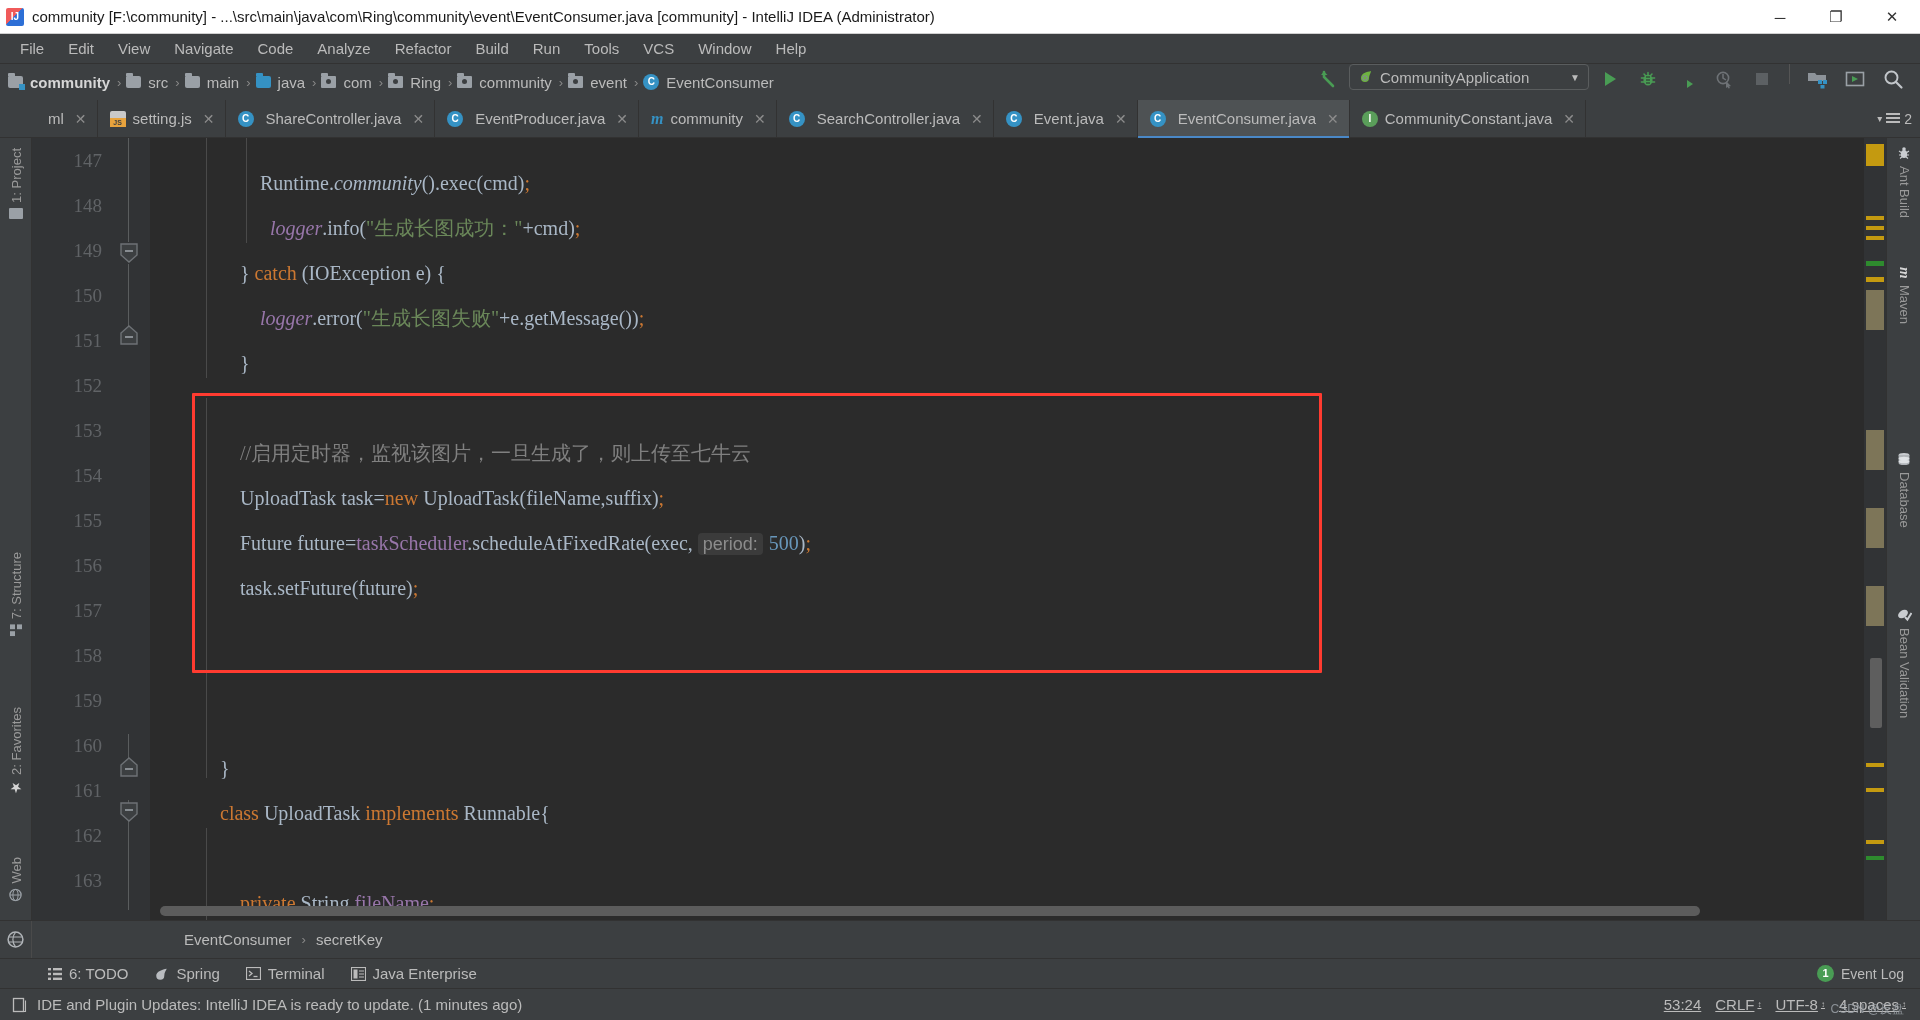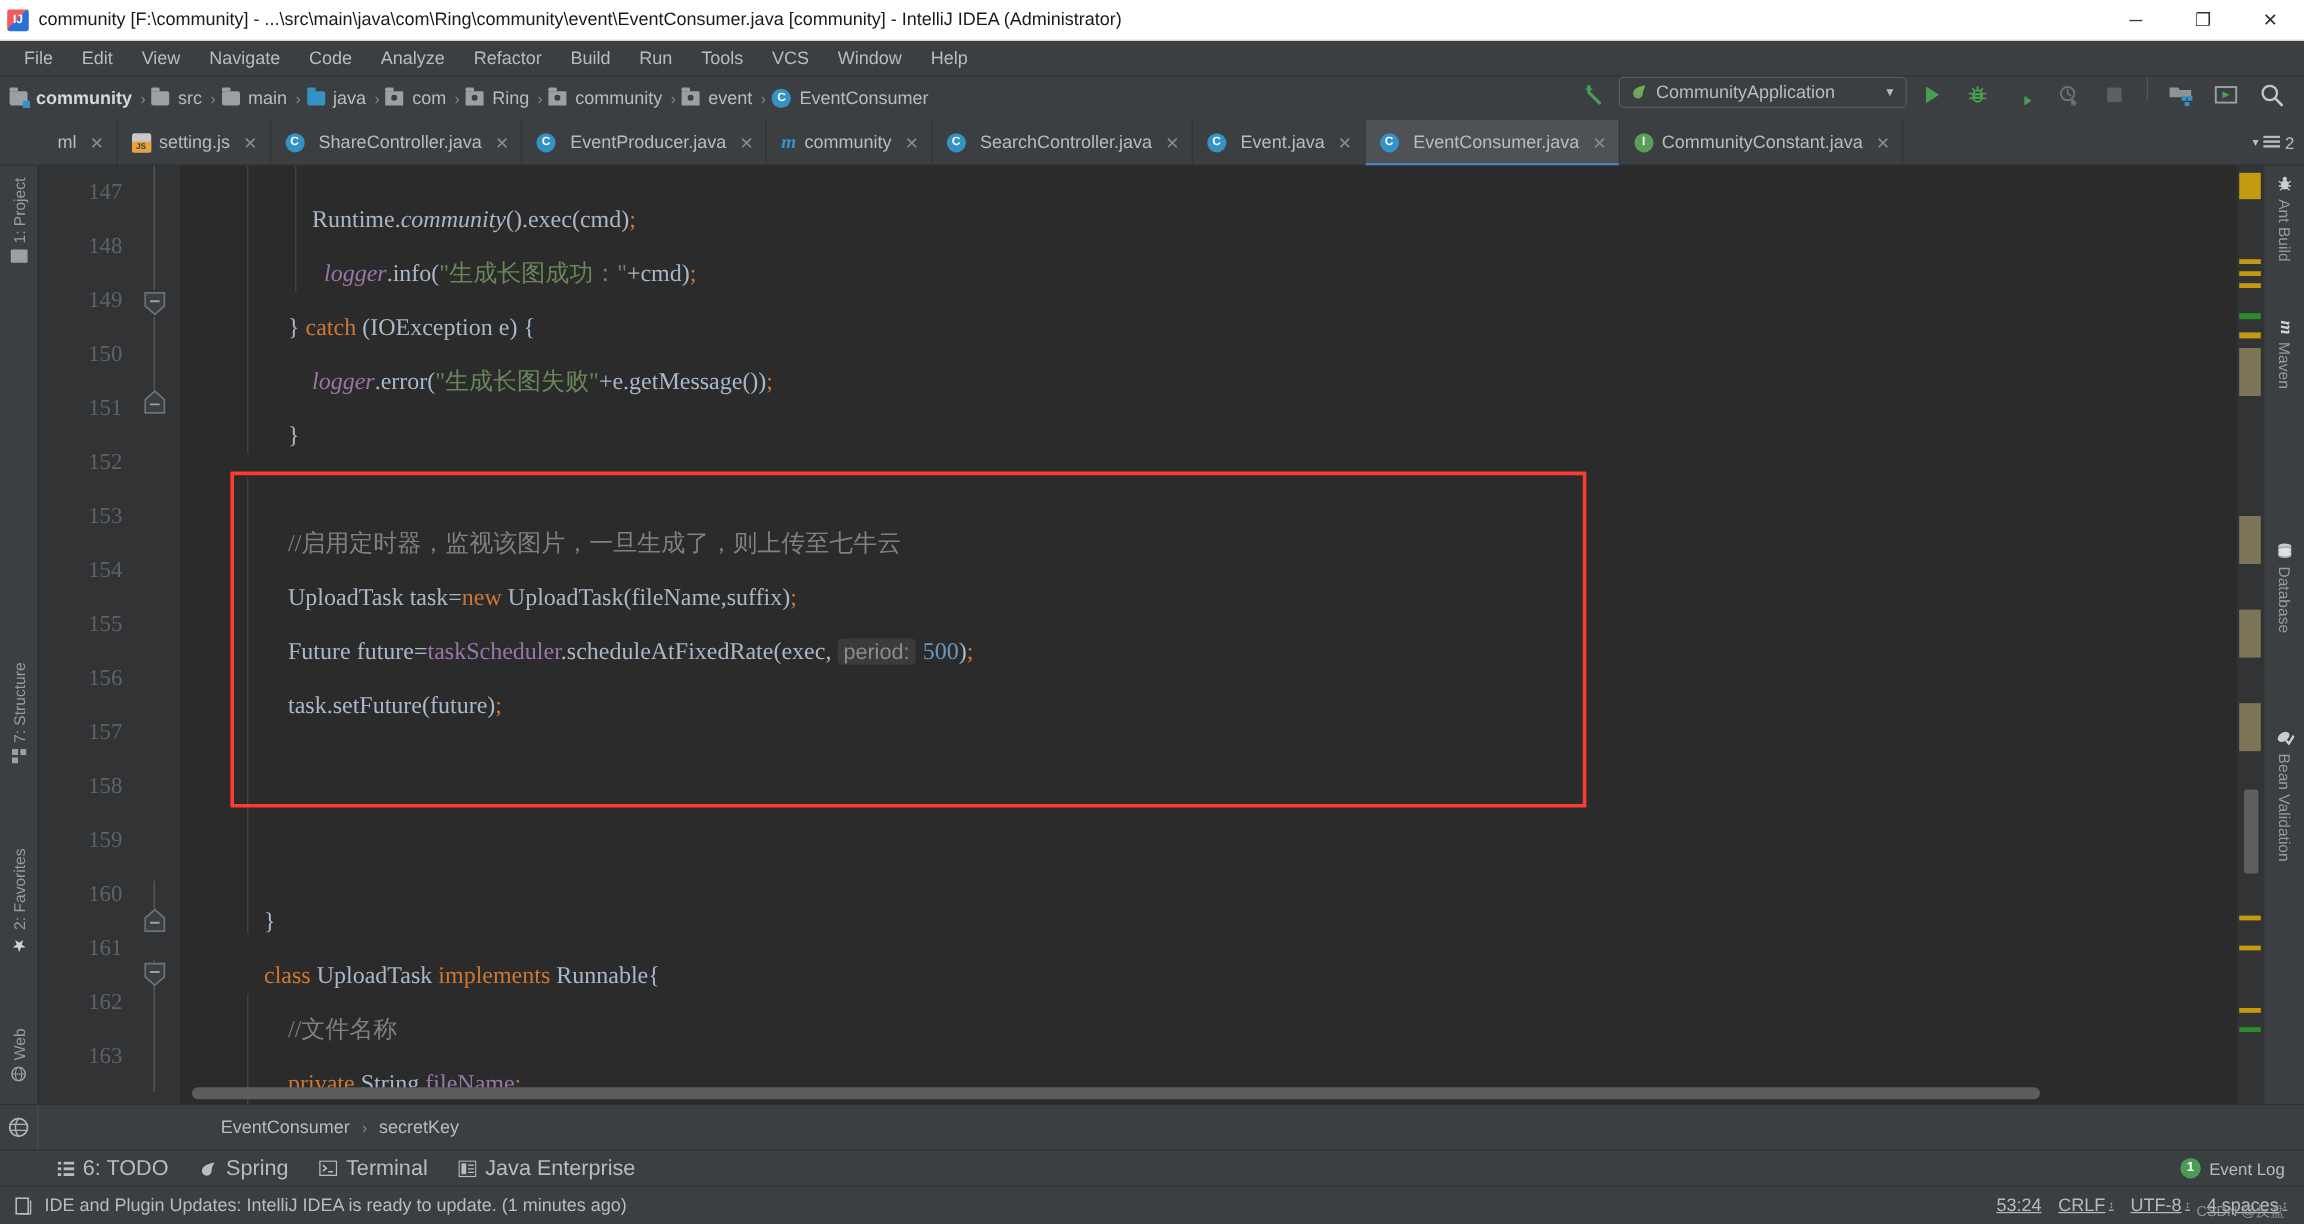--- a/index.html
+++ b/index.html
@@ -187,21 +187,21 @@
     display:flex; align-items:center; border-top:1px solid #323232;
   }
   .bc-globe-cell { width:32px; height:38px; display:flex;align-items:center;justify-content:center;border-right:1px solid #4a4a4a; }
   .bc-item { color:#bbbbbb; font-size:15px; padding: 0 4px; }
   .bc-sep { color:#888; font-size:13px; margin: 0 6px; }
 
   .toolwin-bar {
     position:absolute; left:0; right:0; bottom:32px; height:30px; background:#3c3f41;
     display:flex; align-items:center; padding-left:48px; gap:26px; border-top:1px solid #323232;
   }
-  .tw { display:flex;align-items:center;gap:7px;color:#bbbbbb;font-size:18px; white-space:nowrap; }
+  .tw { display:flex;align-items:center;gap:7px;color:#bbbbbb;font-size:15px; white-space:nowrap; }
   .tw-right { position:absolute; right:16px; display:flex; align-items:center; gap:7px; color:#bbb; font-size:14px; }
   .badge-green {
     width:17px;height:17px;border-radius:50%;background:#499c54;color:#fff;
     font-size:11px;font-weight:bold;line-height:17px;text-align:center;flex:0 0 auto;
   }
 
   .statusbar {
     position:absolute; left:0; right:0; bottom:0; height:32px; background:#3c3f41;
     display:flex; align-items:center; border-top:1px solid #323232;
   }
@@ -555,23 +555,20 @@
         </div>
 
         <div class="code-line" style="top:597px">
           <span class="def">    }</span>
         </div>
 
         <div class="code-line" style="top:642px">
           <span class="def">    </span><span class="kw">class</span><span class="def"> UploadTask </span><span class="kw">implements</span><span class="def"> Runnable{</span>
         </div>
 
-        <div class="code-line" style="top:687px">
-          <span class="cmt">        //文件名称</span>
-        </div>
 
         <div class="code-line" style="top:732px">
           <span class="def">        </span><span class="kw">private</span><span class="def"> String </span><span class="fld2">fileName</span><span class="semi">;</span>
         </div>
 
         <div class="redbox" style="left:42px; top:255px; width:1130px; height:280px;"></div>
 
         <div class="hscroll" style="left:10px; bottom:4px; width:1540px;"></div>
       </div>
 

